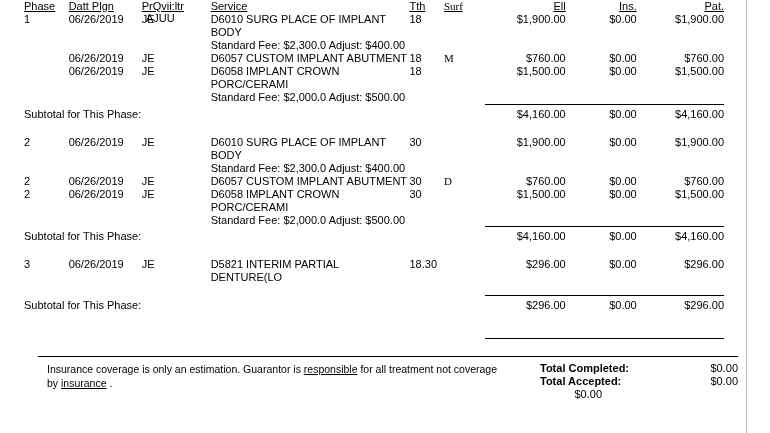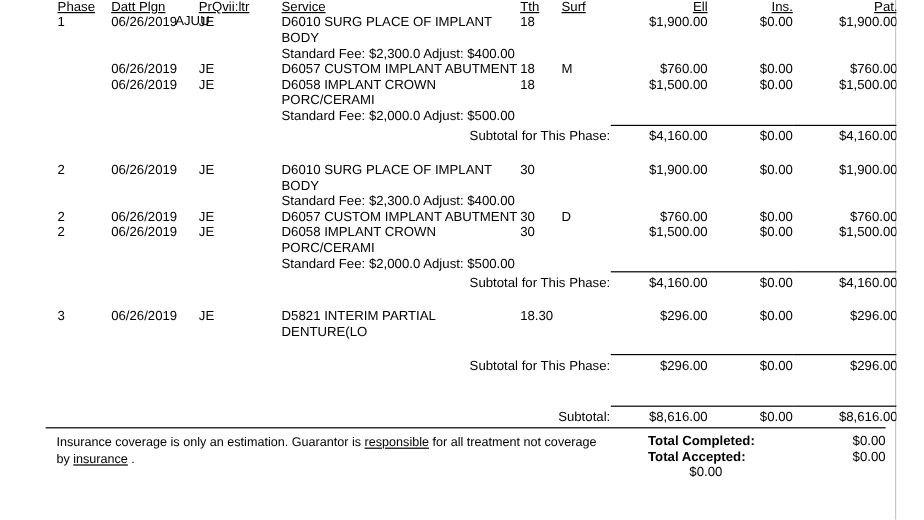--- a/index.html
+++ b/index.html
@@ -26,42 +26,42 @@
   }
   .right-gutter {
     position: absolute;
     left: 747px; top: 0;
     width: 23px; height: 433px;
     background: #ffffff;
   }
 
   table.plan {
     width: 700px;
-    margin: 0 0 0 48px;
+    margin: 0 0 0 24px;
     border-collapse: collapse;
     table-layout: fixed;
   }
   table.plan th, table.plan td {
     padding: 0;
     font-size: 11px;
     font-weight: normal;
     vertical-align: top;
     line-height: 13px;
   }
   thead th {
     text-decoration: underline;
     padding-bottom: 2px;
     white-space: nowrap;
   }
   .c-phase  { width: 44px; text-align: left; }
   .c-date   { width: 72px; text-align: left; }
   .c-prov   { width: 68px; text-align: left; }
   .c-service{ width: 196px; text-align: left; }
   .c-tth    { width: 34px; text-align: left; }
-  .c-surf   { width: 40px; text-align: left; }
+  .c-surf   { width: 40px; text-align: left; font-family: Liberation Serif, serif; }
   .c-est    { width: 80px; text-align: right; }
   .c-ins    { width: 70px; text-align: right; }
   .c-pat    { width: 86px; text-align: right; }
 
   thead th.c-est, thead th.c-ins, thead th.c-pat { text-align: right; }
   thead th.c-tth { text-align: left; }
 
   .hdr-ajuu {
     position: absolute;
     left: 146px;
@@ -71,21 +71,21 @@
 
   tr.row td { height: 13px; }
   .fee-line td {
     padding-left: 0;
     font-size: 11px;
   }
   .gap td { height: 11px; }
   .small-gap td { height: 4px; }
 
   .subtotal-label {
-    text-align: right;
+    text-align: left;
     padding-right: 6px;
     font-weight: bold;
     white-space: nowrap;
   }
   td.line-top-est, td.line-top-ins, td.line-top-pat {
     border-top: 1px solid #000000;
   }
   .rule-row td { height: 3px; }
 
   .amount { text-align: right; white-space: nowrap; }
@@ -335,26 +335,20 @@
         </tr>
       <tr class="small-gap">
           <td colspan="9"></td>
         </tr>
 
       <tr class="rule-row">
         <td colspan="6"></td>
         <td class="line-top-est"></td>
         <td class="line-top-ins"></td>
         <td class="line-top-pat"></td>
-      </tr>
-      <tr>
-        <td colspan="6" class="subtotal-label">Subtotal:</td>
-        <td class="c-est amount">$8,616.00</td>
-        <td class="c-ins amount">$0.00</td>
-        <td class="c-pat amount">$8,616.00</td>
       </tr>
 
     </tbody>
   </table>
 
   <div class="footer-rule"></div>
 
   <div class="disclaimer">
     <span>Insurance coverage is only an estimation. Guarantor is </span><u>responsible</u><span> for all treatment not coverage by</span>
     <span class="link">insurance</span><span> .</span>

